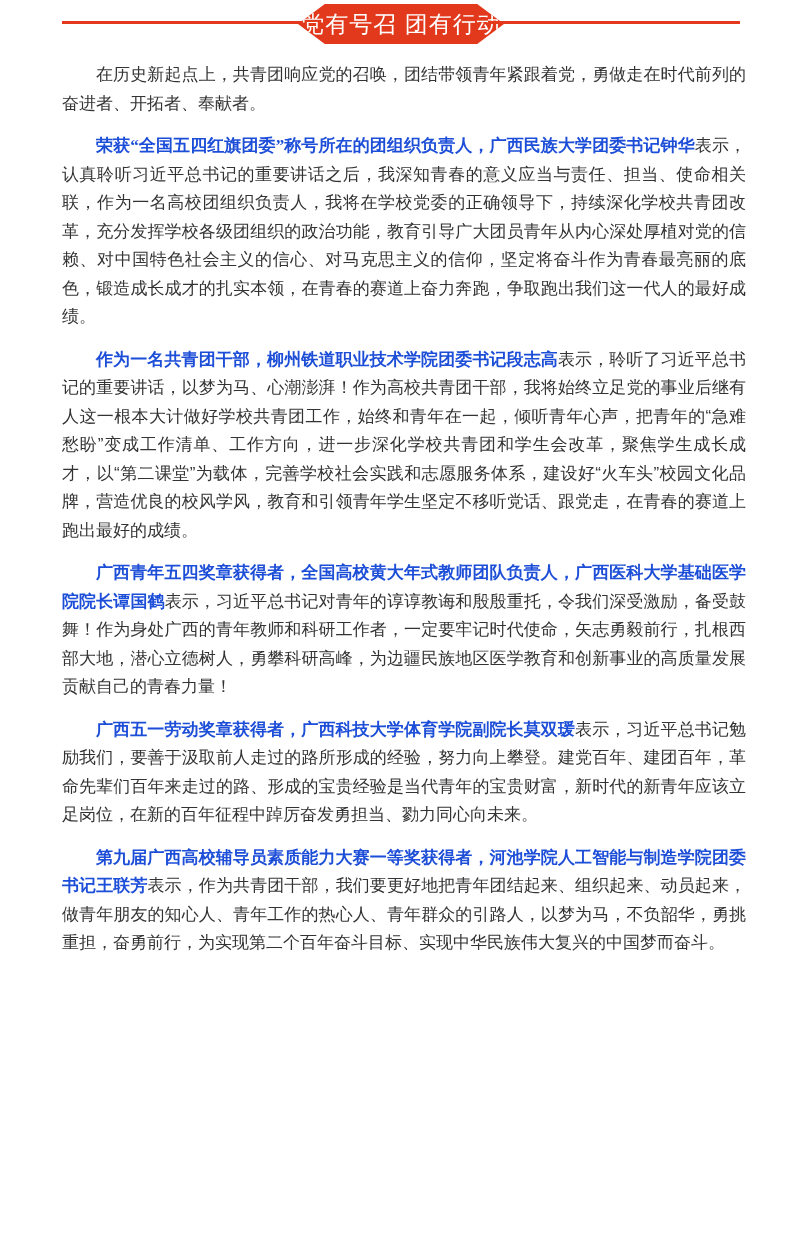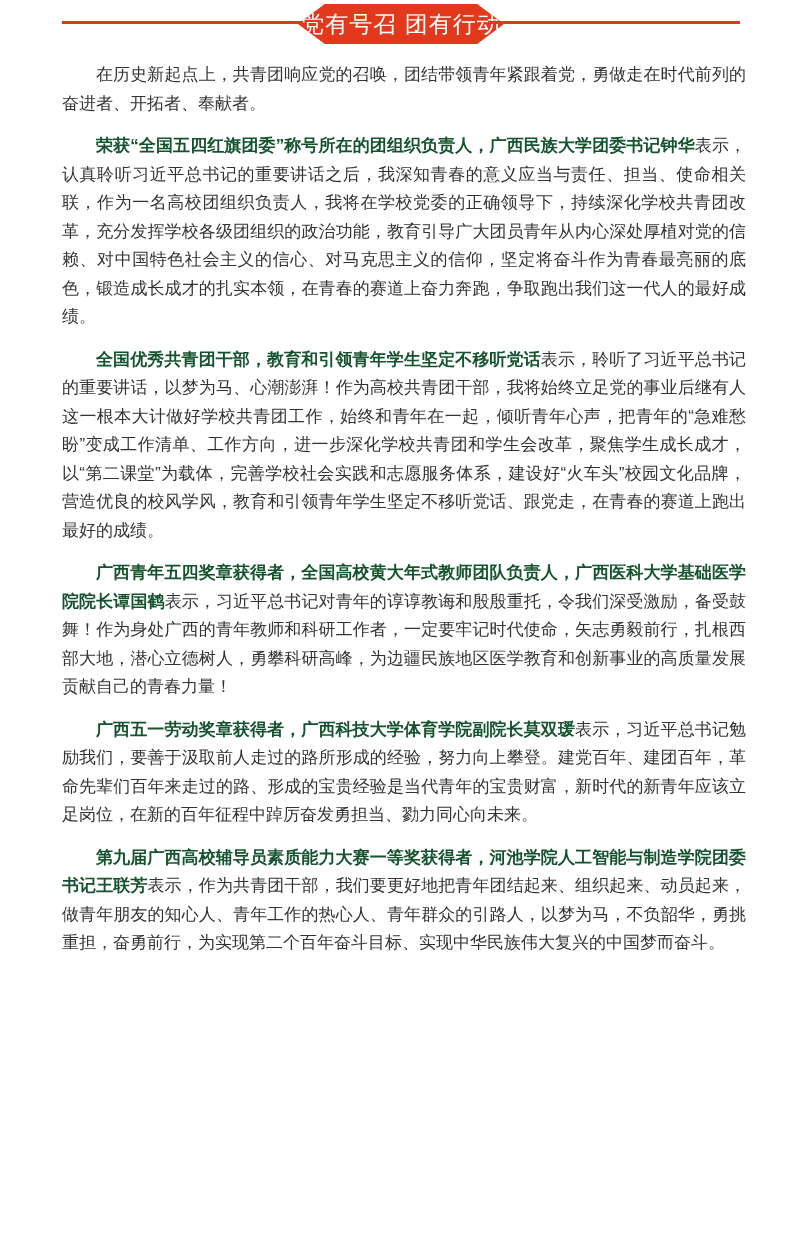--- a/index.html
+++ b/index.html
@@ -59,21 +59,22 @@
   .content p {
     margin: 0 0 14px 0;
     font-size: 17px;
     line-height: 28.5px;
     text-align: justify;
     text-indent: 2em;
     word-break: break-all;
   }
   .content p strong {
     font-weight: 700;
-    color: #14532d;
+    color: #1d4ed8;
+    font-family: Liberation Serif, serif;
   }
 </style>
 </head>
 <body>
 
 <div class="page">
 
   <header class="banner">
     <span class="rule rule-left"></span>
     <div class="badge">
@@ -81,21 +82,21 @@
     </div>
     <span class="rule rule-right"></span>
   </header>
 
   <main class="content">
     <p><strong></strong><span>在历史新起点上，共青团响应党的召唤，团结带领青年紧跟着党，勇做走在时代前列的奋进者、开拓者、奉献者。</span></p>
 
 
     <p><strong>荣获“全国五四红旗团委”称号所在的团组织负责人，广西民族大学团委书记钟华</strong><span>表示，认真聆听习近平总书记的重要讲话之后，我深知青春的意义应当与责任、担当、使命相关联，作为一名高校团组织负责人，我将在学校党委的正确领导下，持续深化学校共青团改革，充分发挥学校各级团组织的政治功能，教育引导广大团员青年从内心深处厚植对党的信赖、对中国特色社会主义的信心、对马克思主义的信仰，坚定将奋斗作为青春最亮丽的底色，锻造成长成才的扎实本领，在青春的赛道上奋力奔跑，争取跑出我们这一代人的最好成绩。</span></p>
 
-    <p><strong>全国优秀共青团干部，教育和引领青年学生坚定不移听党话</strong><span>表示，聆听了习近平总书记的重要讲话，以梦为马、心潮澎湃！作为高校共青团干部，我将始终立足党的事业后继有人这一根本大计做好学校共青团工作，始终和青年在一起，倾听青年心声，把青年的“急难愁盼”变成工作清单、工作方向，进一步深化学校共青团和学生会改革，聚焦学生成长成才，以“第二课堂”为载体，完善学校社会实践和志愿服务体系，建设好“火车头”校园文化品牌，营造优良的校风学风，教育和引领青年学生坚定不移听党话、跟党走，在青春的赛道上跑出最好的成绩。</span></p>
+    <p><strong>作为一名共青团干部，柳州铁道职业技术学院团委书记段志高</strong><span>表示，聆听了习近平总书记的重要讲话，以梦为马、心潮澎湃！作为高校共青团干部，我将始终立足党的事业后继有人这一根本大计做好学校共青团工作，始终和青年在一起，倾听青年心声，把青年的“急难愁盼”变成工作清单、工作方向，进一步深化学校共青团和学生会改革，聚焦学生成长成才，以“第二课堂”为载体，完善学校社会实践和志愿服务体系，建设好“火车头”校园文化品牌，营造优良的校风学风，教育和引领青年学生坚定不移听党话、跟党走，在青春的赛道上跑出最好的成绩。</span></p>
 
     <p><strong>广西青年五四奖章获得者，全国高校黄大年式教师团队负责人，广西医科大学基础医学院院长谭国鹤</strong><span>表示，习近平总书记对青年的谆谆教诲和殷殷重托，令我们深受激励，备受鼓舞！作为身处广西的青年教师和科研工作者，一定要牢记时代使命，矢志勇毅前行，扎根西部大地，潜心立德树人，勇攀科研高峰，为边疆民族地区医学教育和创新事业的高质量发展贡献自己的青春力量！</span></p>
 
     <p><strong>广西五一劳动奖章获得者，广西科技大学体育学院副院长莫双瑗</strong><span>表示，习近平总书记勉励我们，要善于汲取前人走过的路所形成的经验，努力向上攀登。建党百年、建团百年，革命先辈们百年来走过的路、形成的宝贵经验是当代青年的宝贵财富，新时代的新青年应该立足岗位，在新的百年征程中踔厉奋发勇担当、勠力同心向未来。</span></p>
 
 
     <p><strong>第九届广西高校辅导员素质能力大赛一等奖获得者，河池学院人工智能与制造学院团委书记王联芳</strong><span>表示，作为共青团干部，我们要更好地把青年团结起来、组织起来、动员起来，做青年朋友的知心人、青年工作的热心人、青年群众的引路人，以梦为马，不负韶华，勇挑重担，奋勇前行，为实现第二个百年奋斗目标、实现中华民族伟大复兴的中国梦而奋斗。</span></p>
   </main>
 
 </div>

